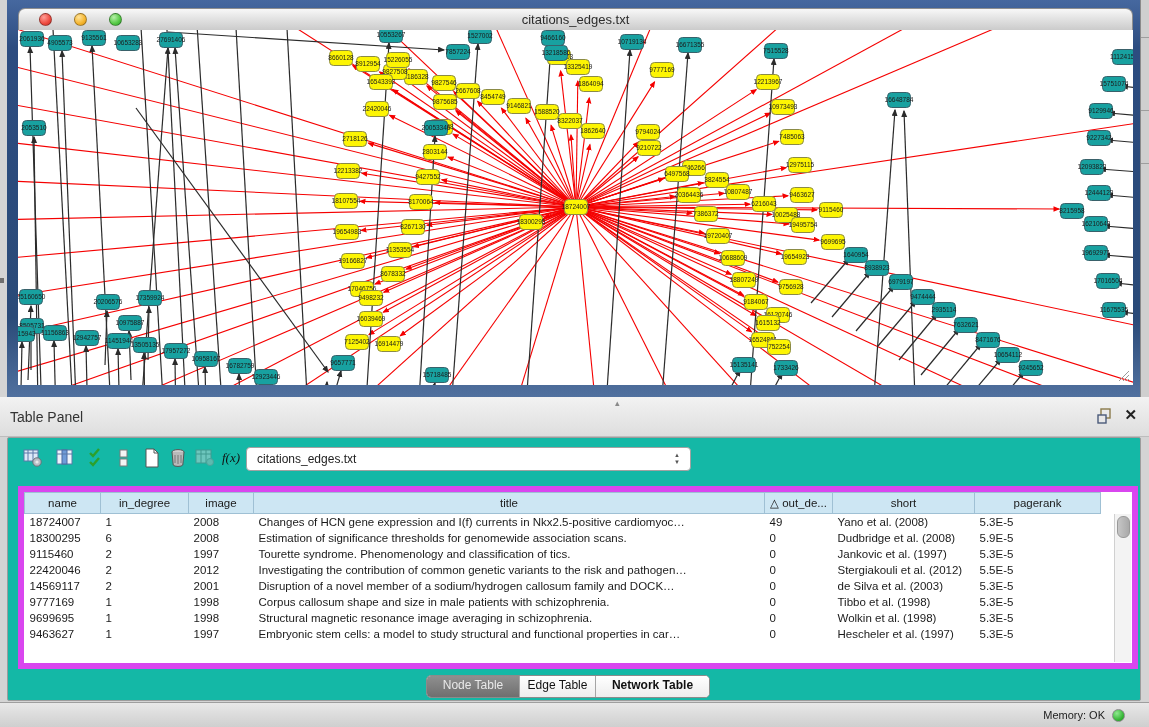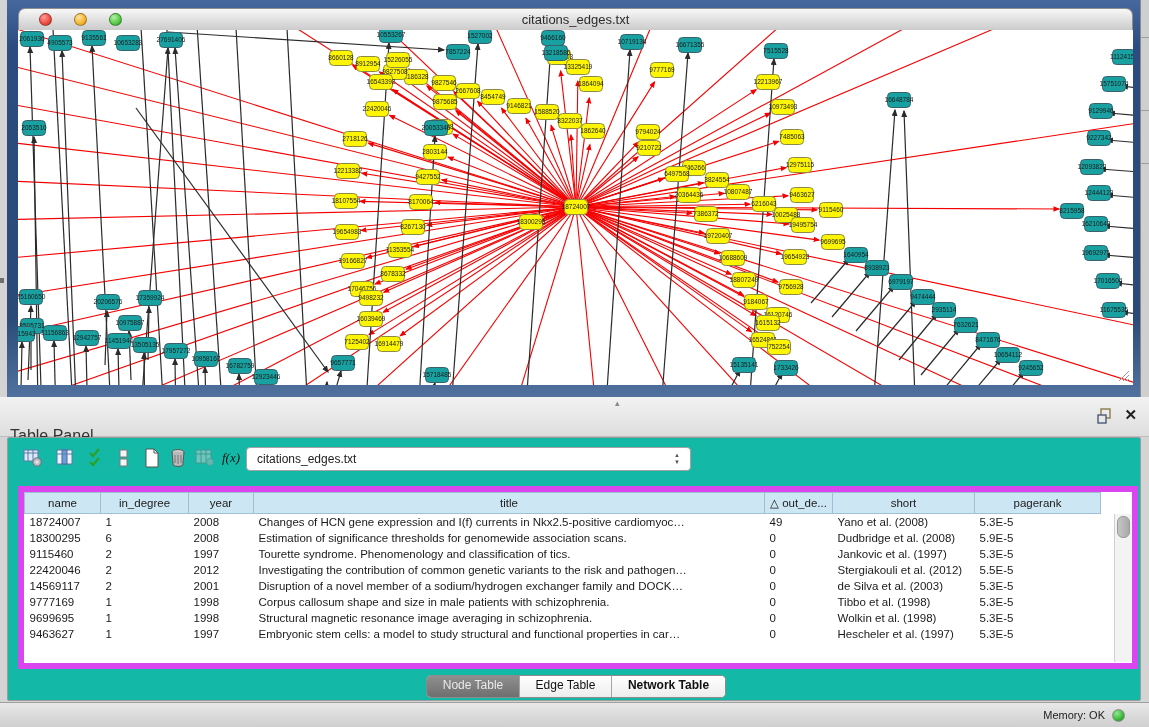--- a/index.html
+++ b/index.html
@@ -27,21 +27,21 @@
   .grip{position:absolute;right:2px;bottom:2px;width:16px;height:16px;}
 
   
   .right-strip{position:absolute;left:1140px;top:0;width:9px;height:397px;background:#cfcfcf;border-left:1px solid #8a8a8a;box-sizing:border-box;}
   .right-strip .hline{position:absolute;left:0;width:100%;height:1px;background:#9e9e9e;}
   .left-mark{position:absolute;left:0px;top:278px;width:4px;height:5px;background:#6f6f6f;}
 
   
   .tp-header{position:absolute;left:0;top:397px;width:1149px;height:40px;
     background:linear-gradient(180deg,#f2f2f2,#dedede);border-bottom:1px solid #bdbdbd;box-sizing:border-box;}
-  .tp-title{position:absolute;left:10px;top:12px;font-size:16px;color:#333;margin-top:18px;}
+  .tp-title{position:absolute;left:10px;top:12px;font-size:14px;color:#333;}
   .splitter{position:absolute;left:615px;top:1px;color:#8a8a8a;font-size:9px;}
   .tp-float{position:absolute;right:36px;top:11px;width:16px;height:16px;}
   .tp-close{position:absolute;right:12px;top:9px;font-size:15px;font-weight:bold;color:#222;line-height:18px;}
 
   .tp-body{position:absolute;left:7px;top:437px;width:1134px;height:264px;background:#14b8a6;
     border:1px solid #9c9c9c;border-radius:2px;box-sizing:border-box;}
   .toolbar{position:absolute;left:0;top:0;width:100%;height:44px;}
   .tool-btn{position:absolute;top:7px;width:26px;height:26px;border:none;background:transparent;padding:0;}
   .tool-btn svg{display:block;margin:auto;}
   .net-select{position:absolute;left:238px;top:9px;width:445px;height:24px;background:#ffffff;
@@ -828,21 +828,21 @@
             <col style="width:65px">
           <col style="width:511px">
             <col style="width:68px">
             <col style="width:142px">
             <col style="width:126px">
         </colgroup>
         <thead id="grid-head">
             <tr>
               <th>name</th>
               <th>in_degree</th>
-              <th>year</th>
+              <th>image</th>
               <th>title</th>
               <th>△ out_de...</th>
               <th>short</th>
               <th>pagerank</th>
             </tr>
           </thead>
         <tbody id="grid-body">
             <tr>
               <td>18724007</td>
               <td>1</td>
@@ -876,21 +876,21 @@
               <td>2012</td>
               <td>Investigating the contribution of common genetic variants to the risk and pathogen…</td>
               <td>0</td>
               <td>Stergiakouli et al. (2012)</td>
               <td>5.5E-5</td>
             </tr>
             <tr>
               <td>14569117</td>
               <td>2</td>
               <td>2001</td>
-              <td>Disruption of a novel member of a sodium/hydrogen exchanger family and DOCK…</td>
+              <td>Disruption of a novel member of a sodium/hydrogen callosum family and DOCK…</td>
               <td>0</td>
               <td>de Silva et al. (2003)</td>
               <td>5.3E-5</td>
             </tr>
             <tr>
               <td>9777169</td>
               <td>1</td>
               <td>1998</td>
               <td>Corpus callosum shape and size in male patients with schizophrenia.</td>
               <td>0</td>
@@ -917,21 +917,21 @@
             </tr>
           </tbody>
       </table>
       <div class="vscroll">
         <div class="vthumb"></div>
       </div>
     </div>
 
     <div class="tabbar" id="tabbar">
         <div class="seg sel" style="width: 93px;">Node Table</div>
-        <div class="seg" style="width: 92px;">Edge Table</div>
+        <div class="seg" style="width: 76px;">Edge Table</div>
         <div class="seg" style="width: 113px;">Network Table</div>
       </div>
   </div>
 
   <div class="statusbar">
     <span class="mem-label">Memory: OK</span>
     <span class="mem-dot"></span>
   </div>
 </div>
 

